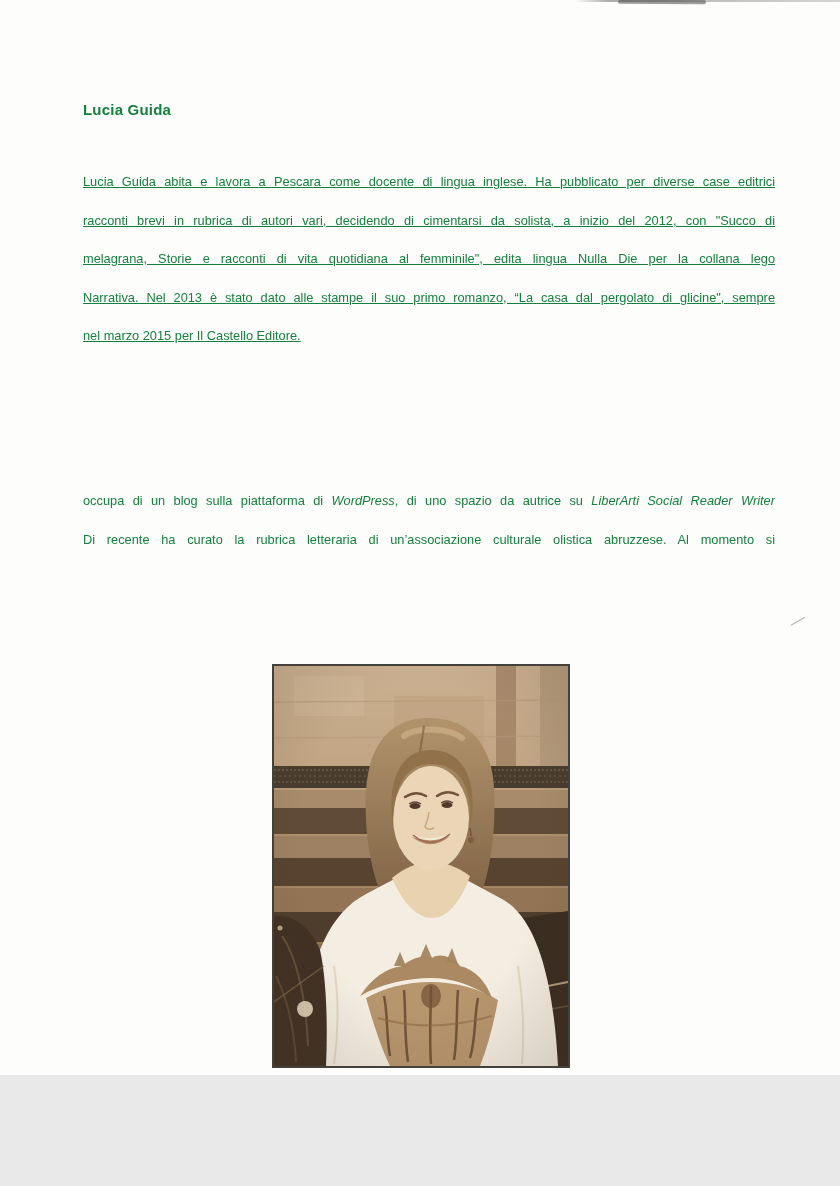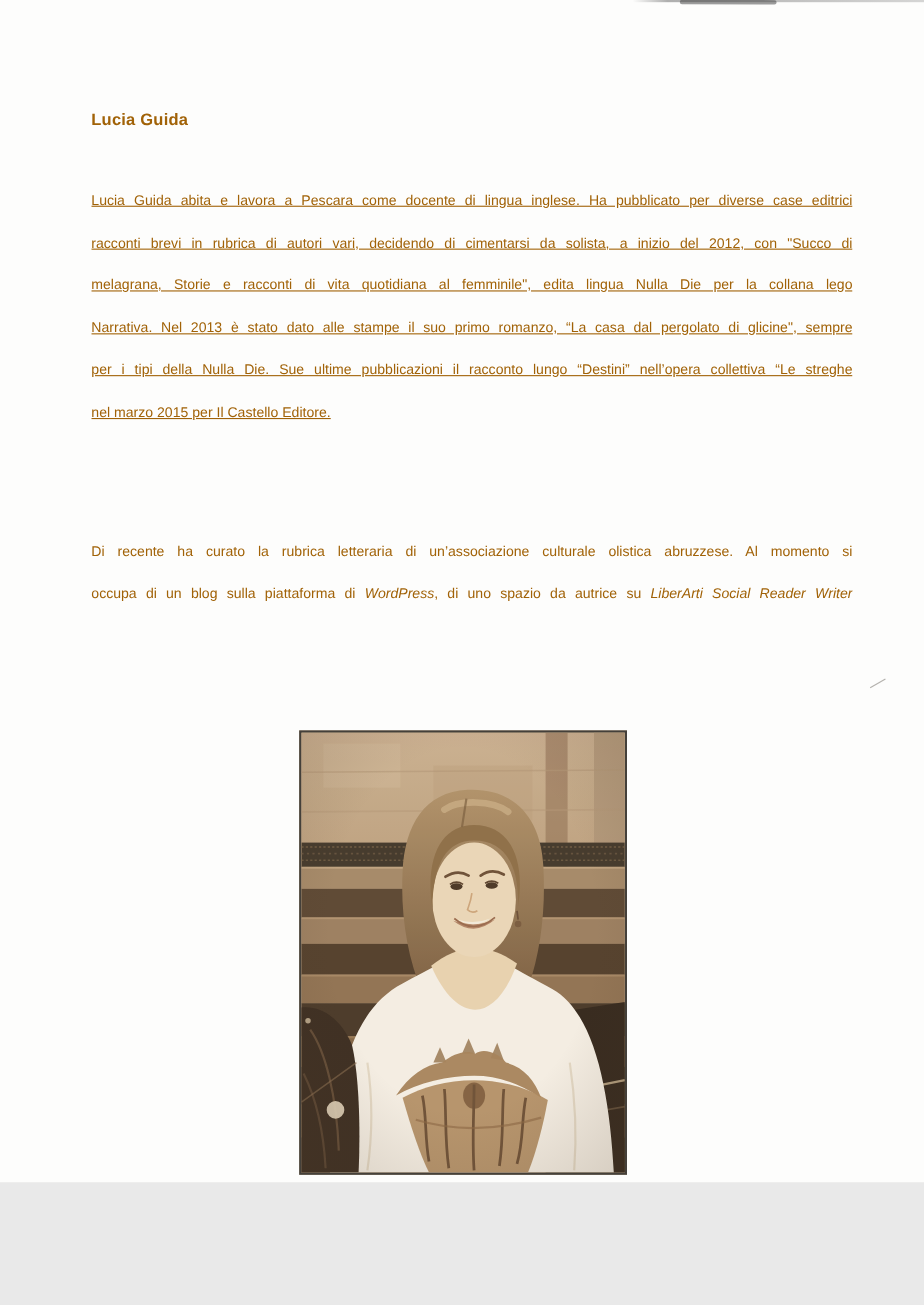--- a/index.html
+++ b/index.html
@@ -2,21 +2,21 @@
 <html><head>
 <meta charset="utf-8">
 <style>
   html,body { margin:0; padding:0; background:#e9e9e9; }
   .page {
     position:relative;
     width:840px; height:1075px;
     margin:0 auto;
     background:#fdfdfc;
     font-family:"Liberation Sans", sans-serif;
-    color:#a16207;
+    color:#15803d;
     overflow:hidden;
   }
   .title {
     position:absolute; left:83px; top:101px;
     font-size:15px; font-weight:700; margin:0;
     letter-spacing:0.2px;
   }
   .para {
     position:absolute; left:83px; width:692px;
     font-size:12.8px; line-height:38.5px;
@@ -61,26 +61,25 @@
   <div class="artifact top-line"></div>
   <div class="artifact top-smudge"></div>
 
   <h1 class="title">Lucia Guida</h1>
 
   <div class="para para1">
       <div class="line"><span>Lucia Guida abita e lavora a Pescara come docente di lingua inglese. Ha pubblicato per diverse case editrici</span></div>
       <div class="line"><span>racconti brevi in rubrica di autori vari, decidendo di cimentarsi da solista, a inizio del 2012, con "Succo di</span></div>
       <div class="line"><span>melagrana, Storie e racconti di vita quotidiana al femminile", edita lingua Nulla Die per la collana lego</span></div>
       <div class="line"><span>Narrativa. Nel 2013 è stato dato alle stampe il suo primo romanzo, “La casa dal pergolato di glicine", sempre</span></div>
-      <div class="line"><span>per i tipi della Nulla Die. Sue ultime pubblicazioni il racconto lungo “Destini” nell’opera collettiva “Le streghe</span></div>
       <div class="line last"><span>nel marzo 2015 per Il Castello Editore.</span></div>
     </div>
   <div class="para para2">
+      <div class="line"><span>occupa di un blog sulla piattaforma di </span><span class="it">WordPress</span><span>, di uno spazio da autrice su </span><span class="it">LiberArti Social Reader Writer</span></div>
       <div class="line"><span>Di recente ha curato la rubrica letteraria di un’associazione culturale olistica abruzzese. Al momento si</span></div>
-      <div class="line"><span>occupa di un blog sulla piattaforma di </span><span class="it">WordPress</span><span>, di uno spazio da autrice su </span><span class="it">LiberArti Social Reader Writer</span></div>
     </div>
 
   <div class="artifact faint-tick"></div>
 
   <figure class="photo" aria-label="Sepia-toned photograph of a woman with shoulder-length hair wearing a white top with an ornate pattern, seated on stone steps in front of a brick wall">
     <svg width="294" height="400" viewBox="0 0 294 400" preserveAspectRatio="none">
       <defs>
         <linearGradient id="wallg" x1="0" y1="0" x2="0" y2="1">
           <stop offset="0" stop-color="#cdb394"></stop>
           <stop offset="1" stop-color="#bfa482"></stop>

